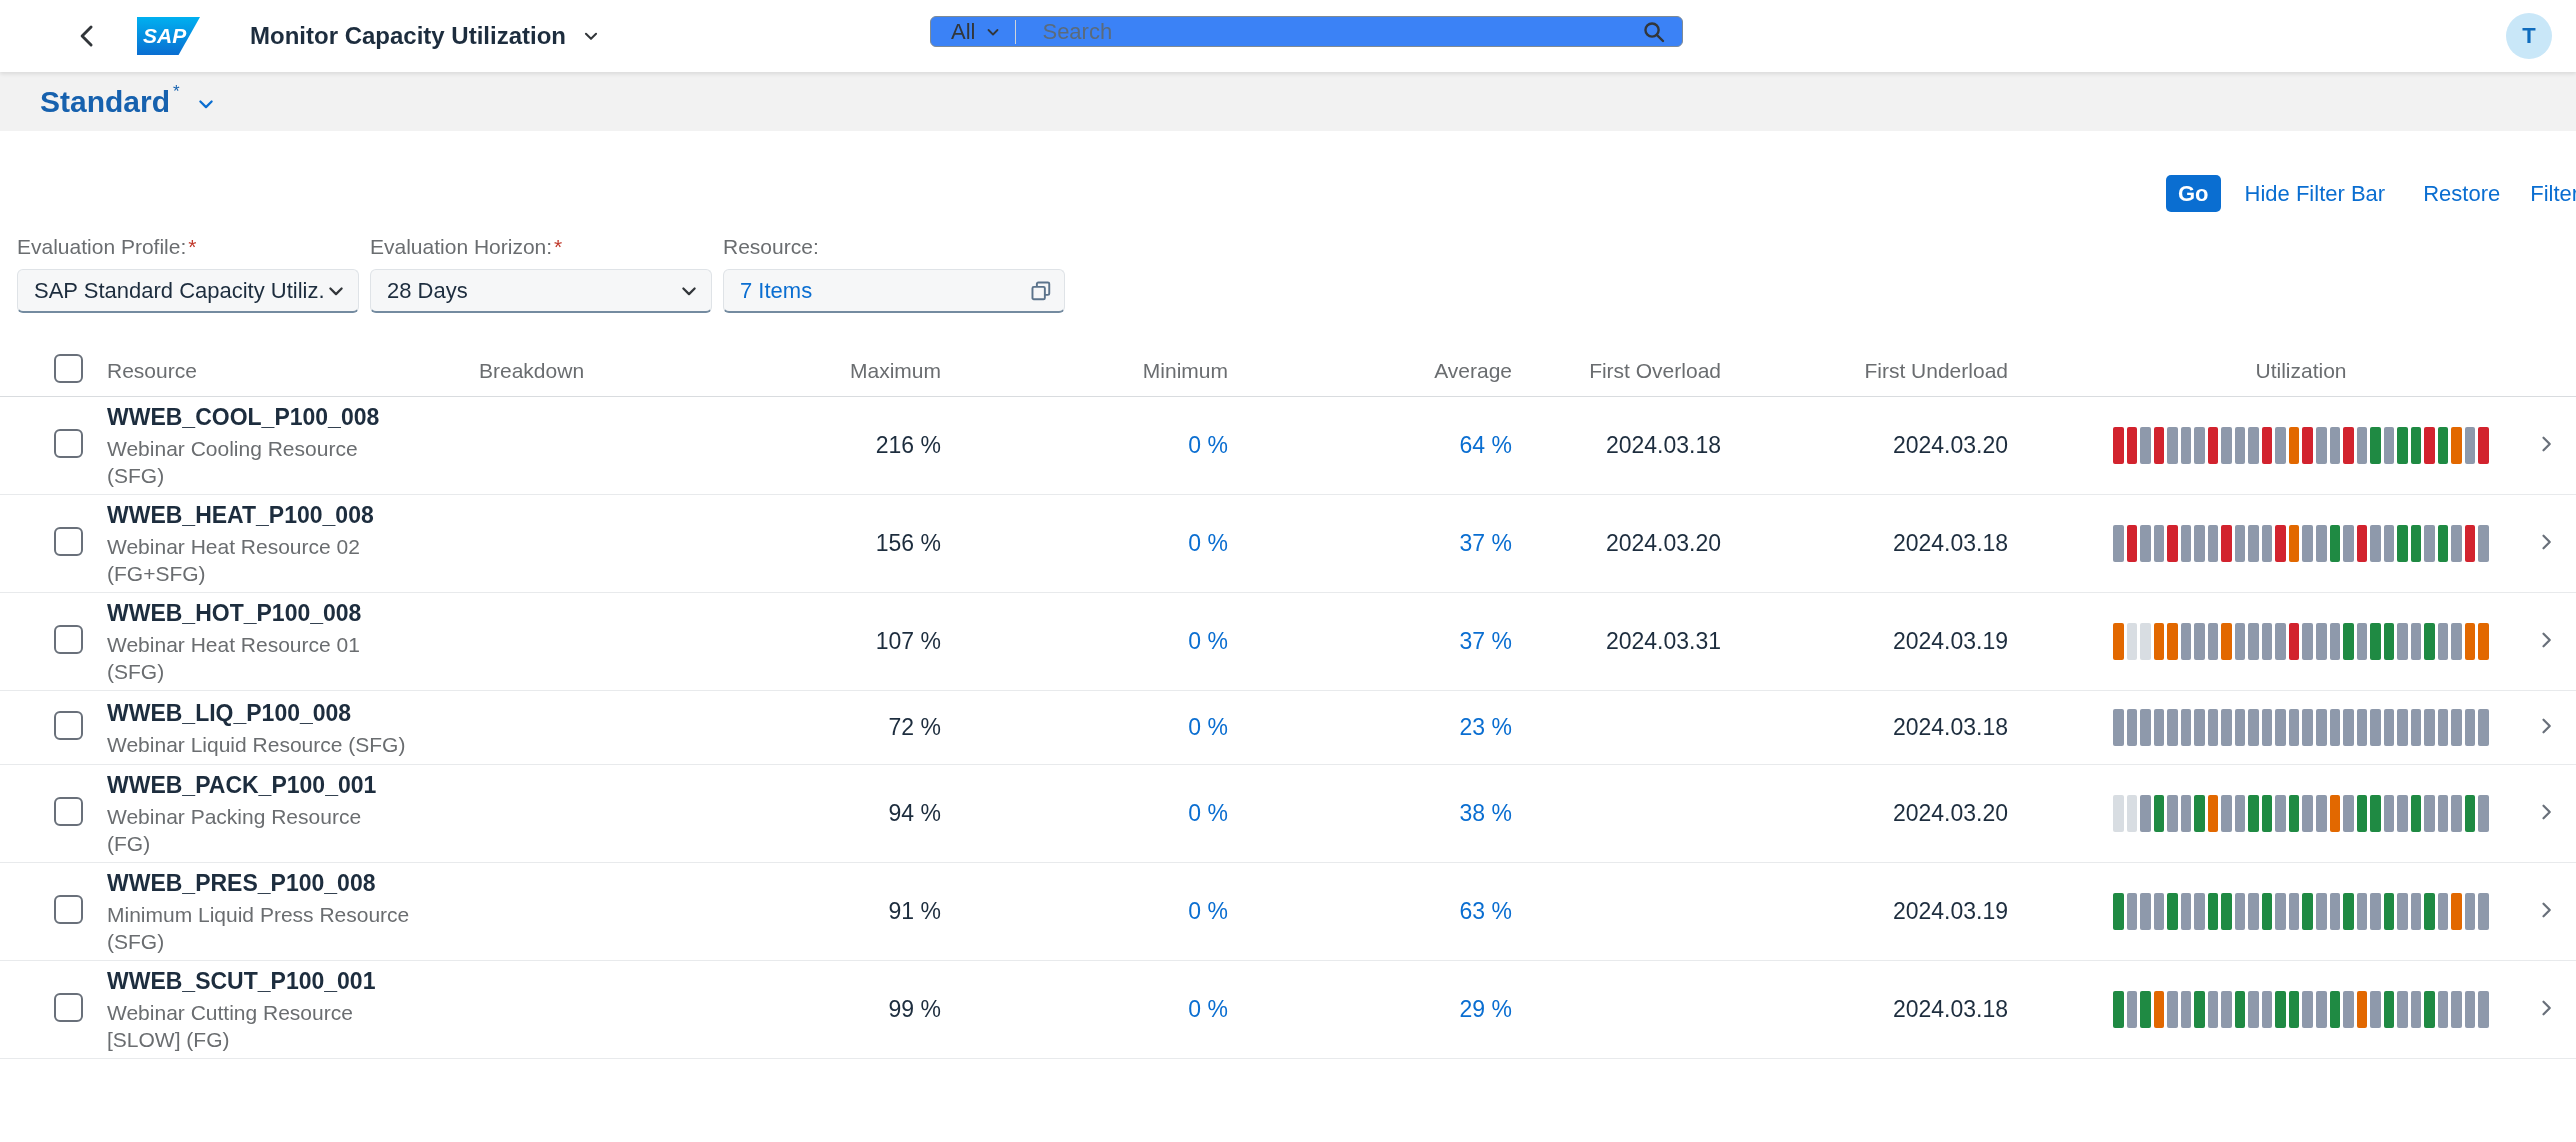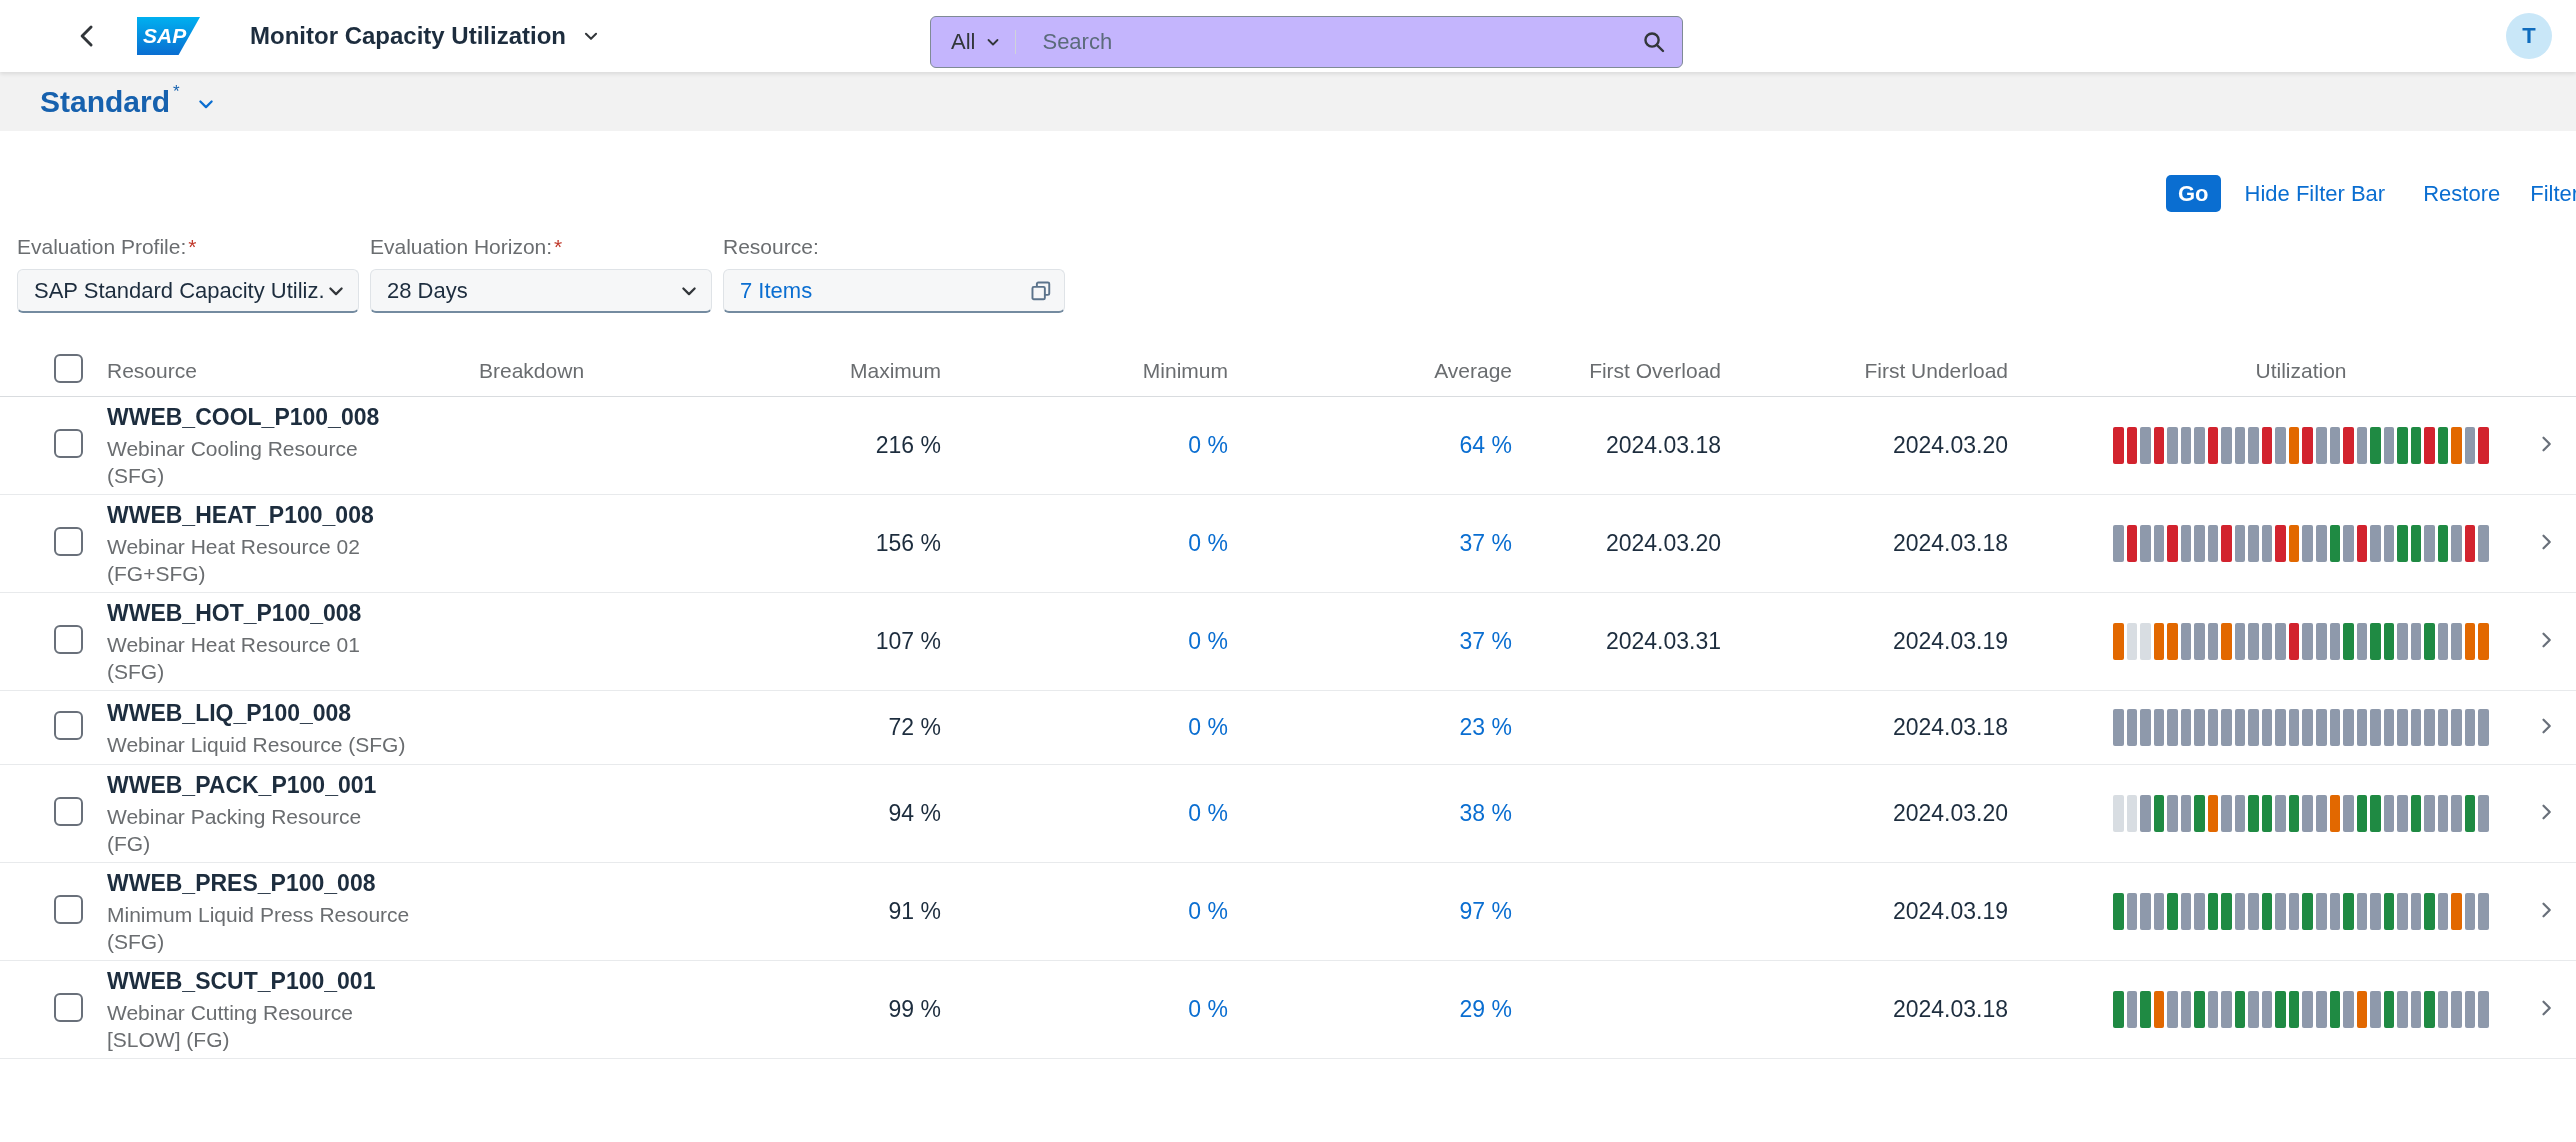--- a/index.html
+++ b/index.html
@@ -14,22 +14,22 @@
            display:flex; align-items:center; box-shadow:0 2px 4px rgba(0,0,0,.10); z-index:10; }
   .back-btn { width:28px; height:44px; margin-left:73px; display:flex; align-items:center; justify-content:center; cursor:pointer; }
   .sap-logo { width:63px; height:38px; margin-left:36px; flex:0 0 auto;
               background:linear-gradient(180deg,#00b0f0,#0a6ed1);
               clip-path:polygon(0 0,100% 0,66% 100%,0 100%);
               color:#fff; font-weight:bold; font-style:italic; font-size:21px;
               display:flex; align-items:center; padding-left:6px; }
   .shell-title { margin-left:50px; font-size:24px; font-weight:700; color:#1d2d3e; white-space:nowrap; }
   .title-chev { margin-left:16px; display:flex; align-items:center; cursor:pointer; }
 
-  .search-wrap { position:absolute; left:930px; top:16px; width:753px; height:52px;
-                 border:1px solid #7f8b95; border-radius:6px; background:#c4b5fd;
+  .search-wrap { position:absolute; left:930px; top:16px; width:753px; height:31px;
+                 border:1px solid #7f8b95; border-radius:6px; background:#3b82f6;
                  display:flex; align-items:center; }
   .scope { display:flex; align-items:center; gap:10px; padding:0 14px 0 20px; font-size:22px; color:#32363a; cursor:pointer; }
   .search-divider { width:1px; height:24px; background:#cfd4d9; }
   .search-input { flex:1; border:none; outline:none; font-family:inherit; font-size:22px; color:#32363a; padding-left:26px; background:transparent; }
   .search-input::placeholder { color:#5b6b7b; }
   .magnifier-btn { padding:0 16px; display:flex; align-items:center; cursor:pointer; }
 
   .avatar { position:absolute; left:2506px; top:13px; width:46px; height:46px; border-radius:50%;
             background:#c9e7f8; color:#0f6cbd; font-weight:700; font-size:22px;
             display:flex; align-items:center; justify-content:center; cursor:pointer; }
@@ -473,21 +473,21 @@
     <div class="c-resource-cell">
       <div class="res-id">WWEB_PRES_P100_008</div>
       <div class="res-desc">
           <span>Minimum Liquid Press Resource</span>
           <span>(SFG)</span>
         </div>
     </div>
     <div></div>
     <div class="num">91 %</div>
     <div class="num link">0 %</div>
-    <div class="num link">97 %</div>
+    <div class="num link">63 %</div>
     <div class="num"></div>
     <div class="num">2024.03.19</div>
     <div>
         <div class="bars">
           <div class="bar" style="background: rgb(31, 138, 67);"></div>
           <div class="bar" style="background: rgb(142, 153, 171);"></div>
           <div class="bar" style="background: rgb(142, 153, 171);"></div>
           <div class="bar" style="background: rgb(142, 153, 171);"></div>
           <div class="bar" style="background: rgb(31, 138, 67);"></div>
           <div class="bar" style="background: rgb(142, 153, 171);"></div>

